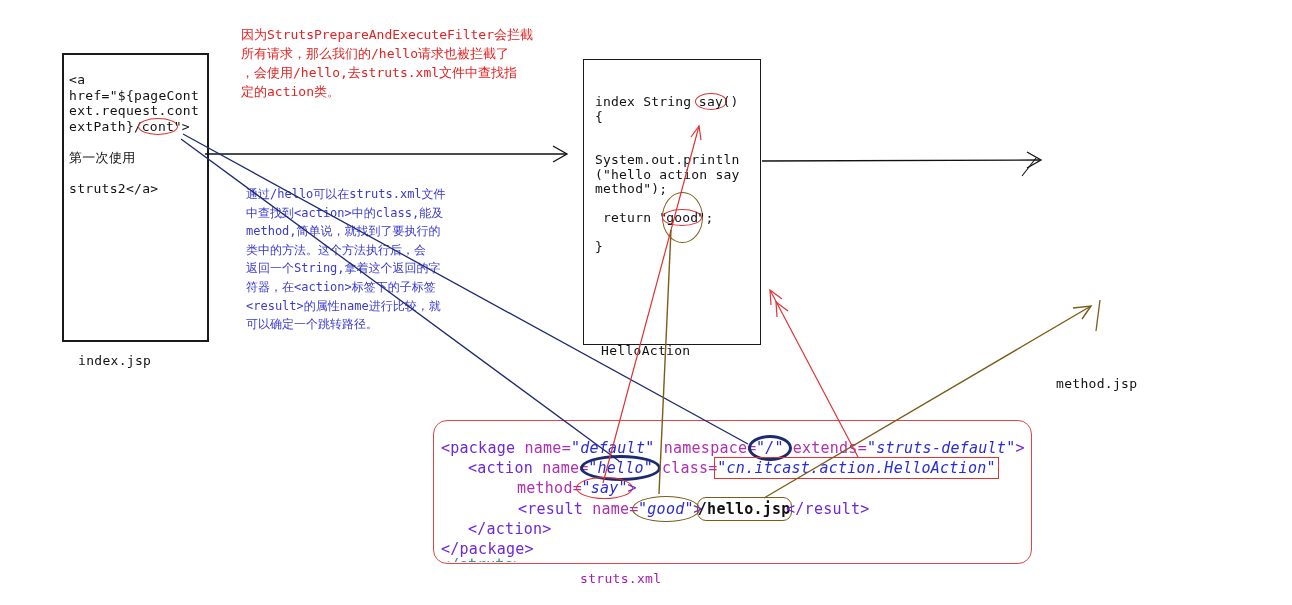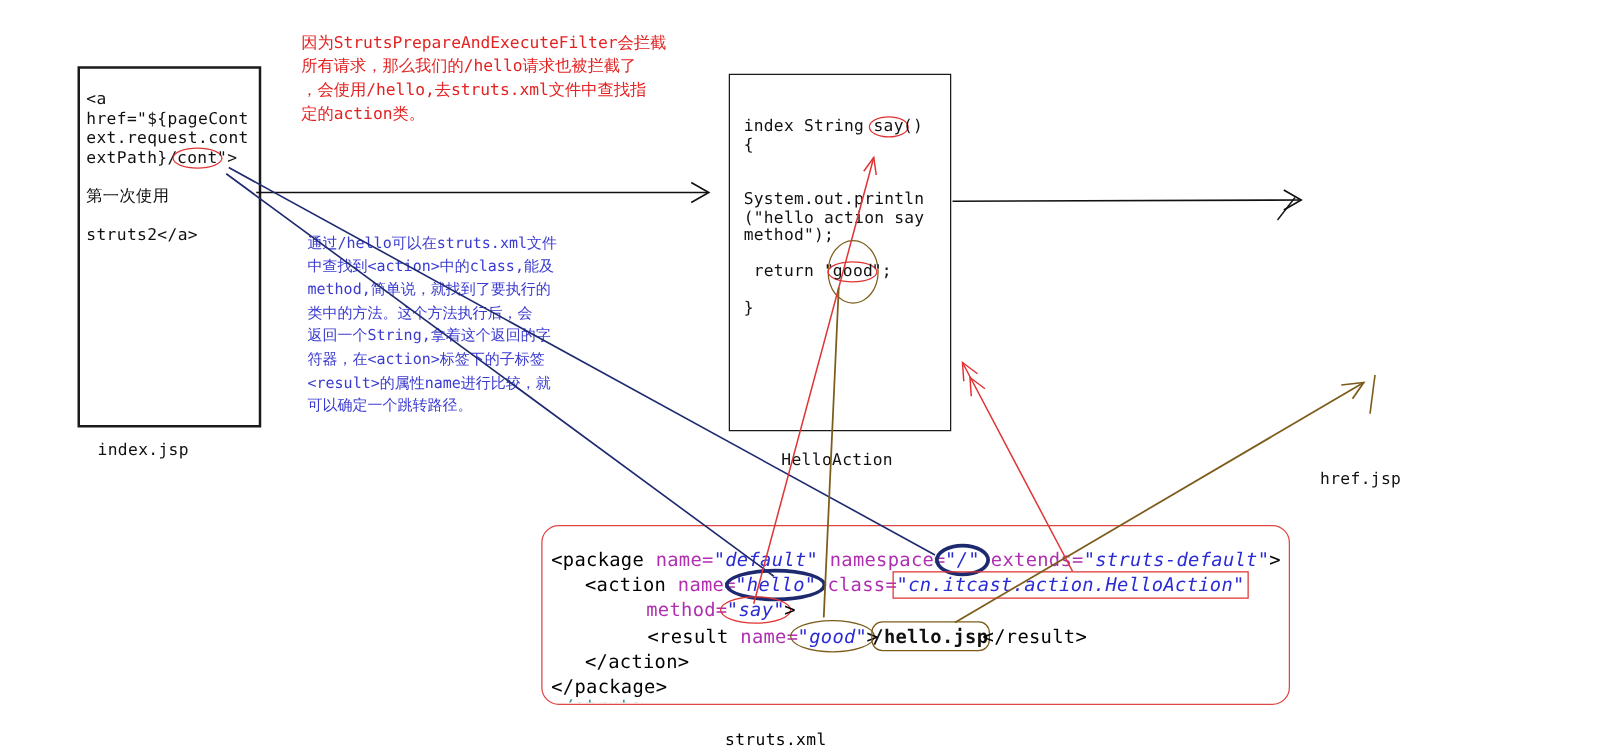--- a/index.html
+++ b/index.html
@@ -10,38 +10,38 @@
   
   .jsp-box{position:absolute;border:1px solid #1a1a1a;background:transparent;}
   .jsp-box.thick{border-width:2px;}
   pre.code{margin:0;white-space:pre;color:#111;
            font-family:"DejaVu Sans Mono","DejaVu Sans",sans-serif;}
   .code-index{font-size:13px;line-height:15.5px;letter-spacing:0.3px;padding:17px 0 0 5px;}
   .code-action{font-size:13px;line-height:14.5px;letter-spacing:0.2px;padding:35px 0 0 11px;}
   .code-hello{font-size:13px;line-height:14.5px;letter-spacing:0.3px;padding:33px 0 0 6px;}
 
   .box-label{position:absolute;font-size:13px;color:#111;letter-spacing:0.3px;}
-  .box-label.red{color:#000000;margin-top:14px;}
+  .box-label.red{color:#a21caf;}
 
   
   .note{position:absolute;white-space:pre;}
   .note-top-red{left:241px;top:12px;font-size:13px;line-height:19px;color:#e42222;}
   .note-blue{left:246px;top:173px;font-size:12px;line-height:18.6px;color:#3a3ad0;}
   .note-webxml{position:absolute;left:28px;top:414px;width:256px;height:129px;
                border:1.5px solid #e04545;border-radius:14px;}
   .note-webxml pre{margin:0;white-space:pre;font-size:13px;line-height:19px;color:#e42222;
                    padding:9px 0 0 10px;font-family:inherit;}
 
   
   .struts-frame{position:absolute;left:433px;top:420px;width:597px;height:142px;
                 border:1.5px solid #e04545;border-radius:14px;}
   .xcode{position:absolute;left:441px;top:438px;font-size:15px;line-height:20.2px;
          letter-spacing:0.25px;white-space:pre;font-family:"DejaVu Sans Mono",monospace;}
   .xline{white-space:pre;}
-  .tok.tag{color:#000000;}
+  .tok.tag{color:#6d28d9;}
   .tok.attr{color:#b02fb0;}
   .tok.val{color:#2b2bd5;font-style:italic;}
   .tok.path{color:#111;font-weight:bold;}
   .tok.plain{color:#111;}
   .truncated{position:absolute;left:441px;top:555px;height:7px;overflow:hidden;
              font:15px/20px "DejaVu Sans Mono",monospace;color:#2e9898;}
 
   
   .ellipse-navy{border:3.5px solid #1e2a70;border-radius:50%;padding:1px 5px;margin:0 -8.5px;}
   .ellipse-red{border:1.5px solid #e03333;border-radius:50%;padding:1px 4px;margin:0 -5.5px;}
@@ -88,23 +88,23 @@
 
 
 System.out.println
 ("hello action say
 method");
 
  return "</span><span class="circ-olive-sm"><span class="circ-red-sm"><span>good</span></span></span><span>";
 
 }</span></pre>
   </div>
-  <div class="box-label" style="left:601px;top:361px;margin-left:24px;">HelloAction</div>
+  <div class="box-label" style="left:601px;top:343px;">HelloAction</div>
 
-  <div class="box-label" style="left:1056px;top:376px;">href.jsp</div>
+  <div class="box-label" style="left:1056px;top:376px;">method.jsp</div>
 
 
   <div class="struts-frame"></div>
   <div class="xcode"><div class="xline" style="padding-left: 0px;"><span class="tok tag">&lt;package </span><span class="tok attr">name=</span><span class="tok val">"default"</span><span class="tok attr"> namespace=</span><span class="tok val ellipse-navy">"/"</span><span class="tok attr"> extends=</span><span class="tok val">"struts-default"</span><span class="tok tag">&gt;</span></div><div class="xline" style="padding-left: 27px;"><span class="tok tag">&lt;action </span><span class="tok attr">name=</span><span class="tok val ellipse-navy">"hello"</span><span class="tok plain"> </span><span class="tok attr">class=</span><span class="tok val rect-red">"cn.itcast.action.HelloAction"</span></div><div class="xline" style="padding-left: 76px;"><span class="tok attr">method=</span><span class="tok val ellipse-red">"say"</span><span class="tok tag">&gt;</span></div><div class="xline" style="padding-left: 77px;"><span class="tok tag">&lt;result </span><span class="tok attr">name=</span><span class="tok val ellipse-olive">"good"</span><span class="tok tag">&gt;</span><span class="tok path rect-olive">/hello.jsp</span><span class="tok tag">&lt;/result&gt;</span></div><div class="xline" style="padding-left: 27px;"><span class="tok tag">&lt;/action&gt;</span></div><div class="xline" style="padding-left: 0px;"><span class="tok tag">&lt;/package&gt;</span></div></div>
   <div class="truncated">&lt;/struts&gt;</div>
   <div class="box-label red" style="left:580px;top:571px;">struts.xml</div>
 
   <svg class="overlay" width="1292" height="605" viewBox="0 0 1292 605">
 
     <line x1="205" y1="154" x2="566" y2="154" stroke="#111" stroke-width="1.3"></line>

